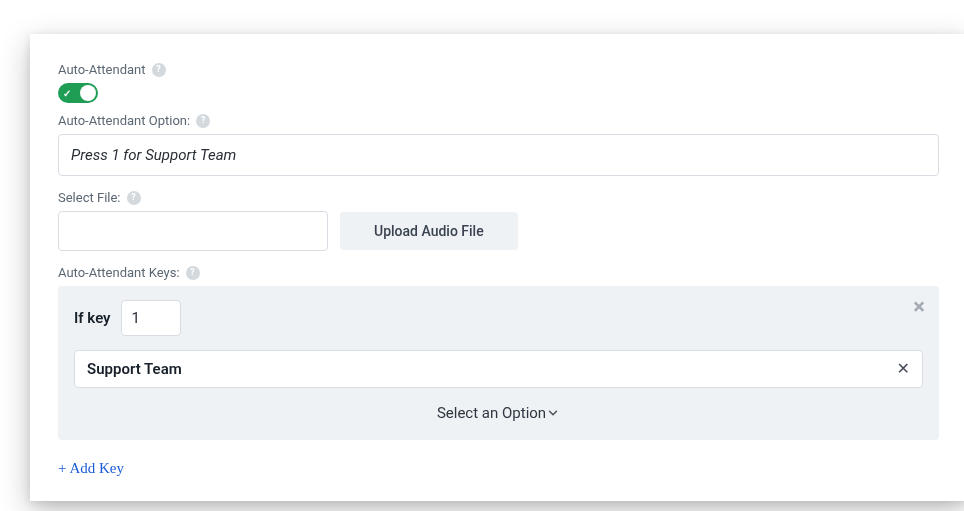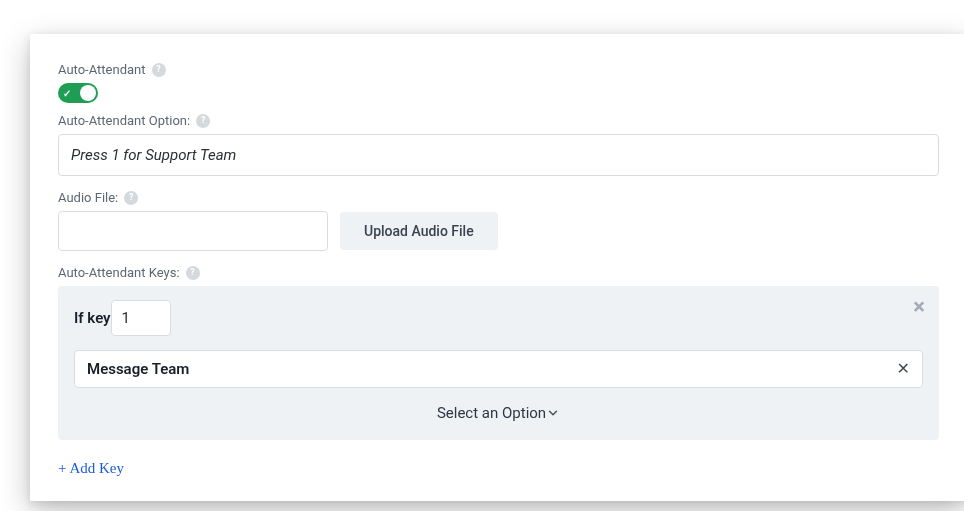--- a/index.html
+++ b/index.html
@@ -94,35 +94,36 @@
       border: 1px solid #d8dde3;
       border-radius: 4px;
       background: #fff;
     }
     .upload-btn {
       border: none;
       background: #eff2f5;
       color: #3a4250;
       font-size: 14px;
       font-weight: 500;
-      padding: 11px 24px;
+      padding: 11px 34px;
       border-radius: 4px;
       cursor: pointer;
       font-family: inherit;
     }
     .keys-panel {
       background: #eff2f5;
       border-radius: 4px;
       padding: 14px 16px 16px 16px;
       position: relative;
       margin-bottom: 18px;
     }
     .key-row {
       display: flex;
       align-items: center;
+      gap: 10px;
       margin-bottom: 14px;
     }
     .key-text {
       font-size: 15px;
       color: #182029;
       font-weight: 600;
     }
     .key-input {
       width: 60px;
       height: 36px;
@@ -208,21 +209,21 @@
   </div>
 
   <div class="label-row">
     <span class="label-text">Auto-Attendant Option:</span>
     <span class="help-icon">?</span>
   </div>
 
   <input type="text" class="text-input" value="Press 1 for Support Team" style="">
 
   <div class="label-row">
-    <span class="label-text">Audio File:</span>
+    <span class="label-text">Select File:</span>
     <span class="help-icon">?</span>
   </div>
 
   <div class="audio-row">
     <div class="file-box"></div>
     <button class="upload-btn">Upload Audio File</button>
   </div>
 
   <div class="label-row">
     <span class="label-text">Auto-Attendant Keys:</span>
@@ -231,21 +232,21 @@
 
   <div class="keys-panel">
     <span class="remove-key">×</span>
 
     <div class="key-row">
       <span class="key-text">If key</span>
       <input type="text" class="key-input" value="1" style="">
     </div>
 
     <div class="selected-box">
-      <span class="selected-text">Message Team</span>
+      <span class="selected-text">Support Team</span>
       <span class="clear-x">✕</span>
     </div>
 
     <div class="select-row">
       <span class="select-text">Select an Option</span>
       <span class="chevron">
         <svg width="14" height="14" viewBox="0 0 24 24" fill="none" stroke="currentColor" stroke-width="2.5" stroke-linecap="round" stroke-linejoin="round">
             <polyline points="6 9 12 15 18 9"></polyline>
           </svg>
       </span>

